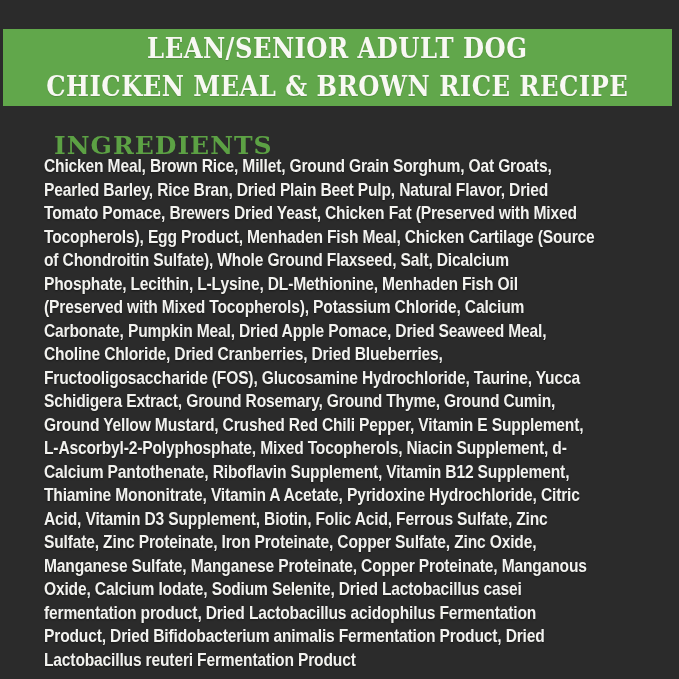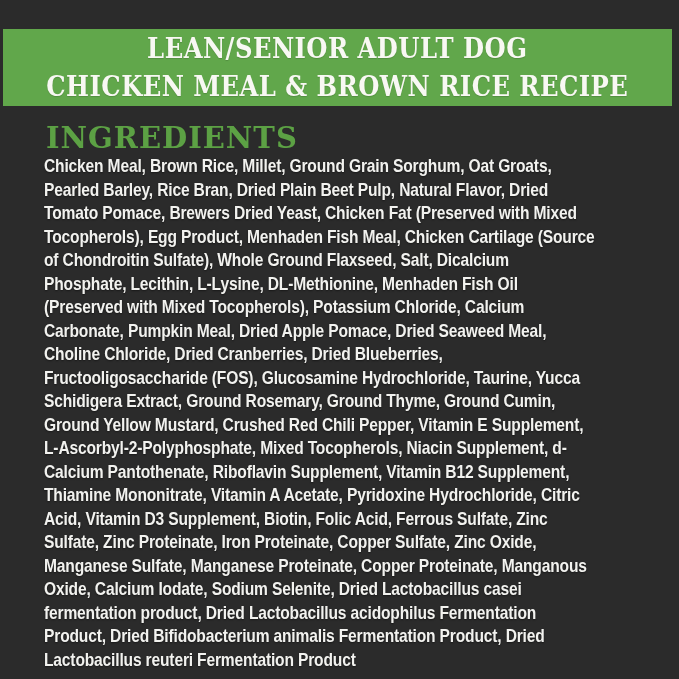--- a/index.html
+++ b/index.html
@@ -38,24 +38,24 @@
     white-space: nowrap;
     transform: scaleX(0.9);
     transform-origin: 50% 50%;
     text-shadow: 0 1px 1px rgba(0,0,0,0.15);
   }
   
   .ingredients-heading {
     position: absolute;
     left: 46px;
     top: 124px;
-    margin: 0;
+    margin: 8px;
     font-family: "DejaVu Serif", "Liberation Serif", serif;
     font-weight: 700;
-    font-size: 29px;
+    font-size: 25px;
     line-height: 28px;
     letter-spacing: 1px;
     color: #5ca144;
     white-space: nowrap;
   }
   .ingredients-text {
     position: absolute;
     left: 44px;
     top: 154px;
     width: 780px;

